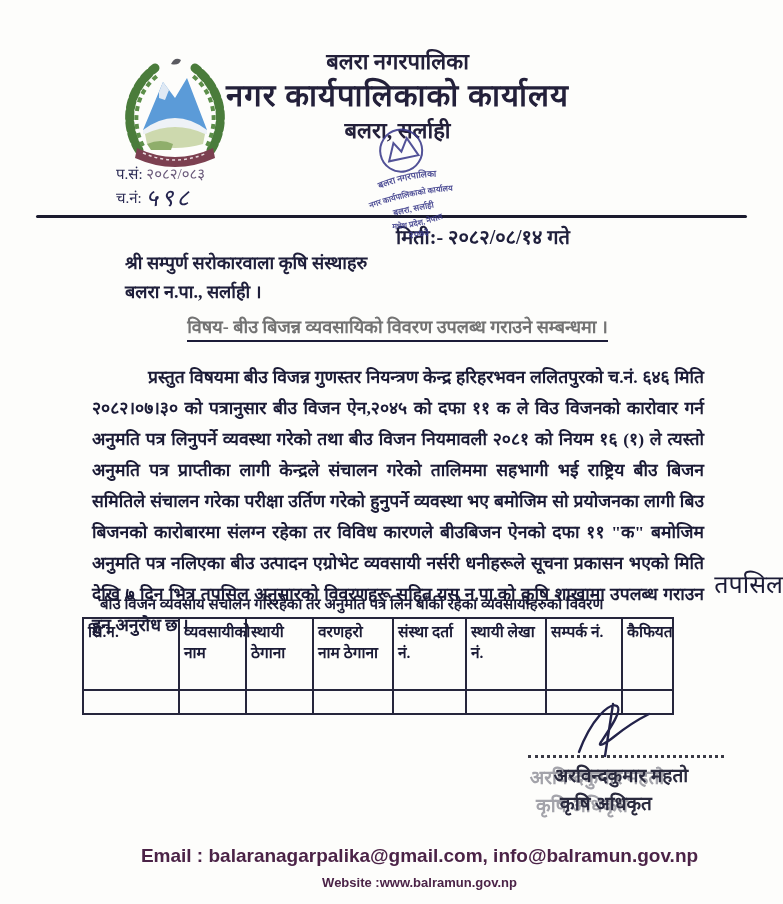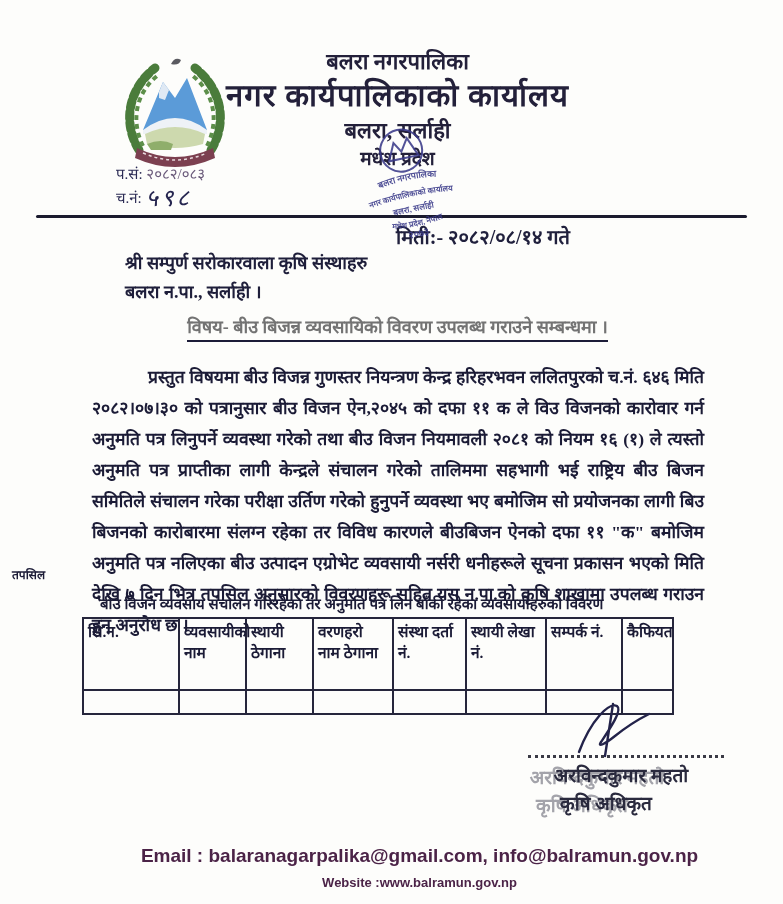--- a/index.html
+++ b/index.html
@@ -34,21 +34,21 @@
     display:inline-block; font-size:18px; font-weight:bold; color:#737373;
     border-bottom:2px solid #1c1c38; padding-bottom:2px;
   }
 
   
   .body-para {
     left:80px; top:362px; width:624px;
     font-size:17.5px; font-weight:bold; line-height:31px;
     text-align:justify; text-indent:56px; color:#1b1b36;
   }
-  .tapasil { left:0; right:0; top:566px; text-align:left; font-size:12px; font-weight:bold; color:#1b1b36; }
+  .tapasil { left:0; right:0; top:566px; text-align:right; font-size:25px; font-weight:normal; color:#1b1b36; }
   .table-caption { left:88px; top:593px; font-size:15px; font-weight:bold; color:#1b1b36; white-space:nowrap; }
 
   
   table.biz { left:82px; top:617px; position:absolute; border-collapse:collapse; table-layout:fixed; width:590px; }
   table.biz th, table.biz td {
     border:2px solid #26263c; font-size:15.5px; font-weight:bold; color:#1b1b36;
     text-align:left; vertical-align:top; padding:2px 4px; line-height:21px;
   }
   table.biz thead th { height:72px; }
   table.biz tbody td { height:24px; }
@@ -94,21 +94,20 @@
 
     <path d="M24,98 Q62,116 100,98 L102,108 Q62,126 22,108 Z" fill="#7c4050"></path>
     <path d="M30,103 Q62,117 94,103" fill="none" stroke="#e8d9dd" stroke-width="1.5" stroke-dasharray="3 3"></path>
   </svg>
 </div>
 
 <div class="abs hdr-center">
   <div class="hdr-line1">बलरा नगरपालिका</div>
   <div class="hdr-line2">नगर कार्यपालिकाको कार्यालय</div>
   <div class="hdr-line3">बलरा, सर्लाही</div>
-  <div class="hdr-line4">मधेश प्रदेश</div>
 </div>
 
 <div class="abs refs">
   <div class="ref-row"><span>प.सं:</span> <span style="color:#6a5a7a;">२०८२/०८३</span></div>
   <div class="ref-row"><span>च.नं:</span> <span class="dispatch-val">५९८</span></div>
 </div>
 
 <div class="abs stamp-box">
   <svg width="130" height="128" viewBox="0 0 130 128" style="opacity:.88;">
     <defs>

